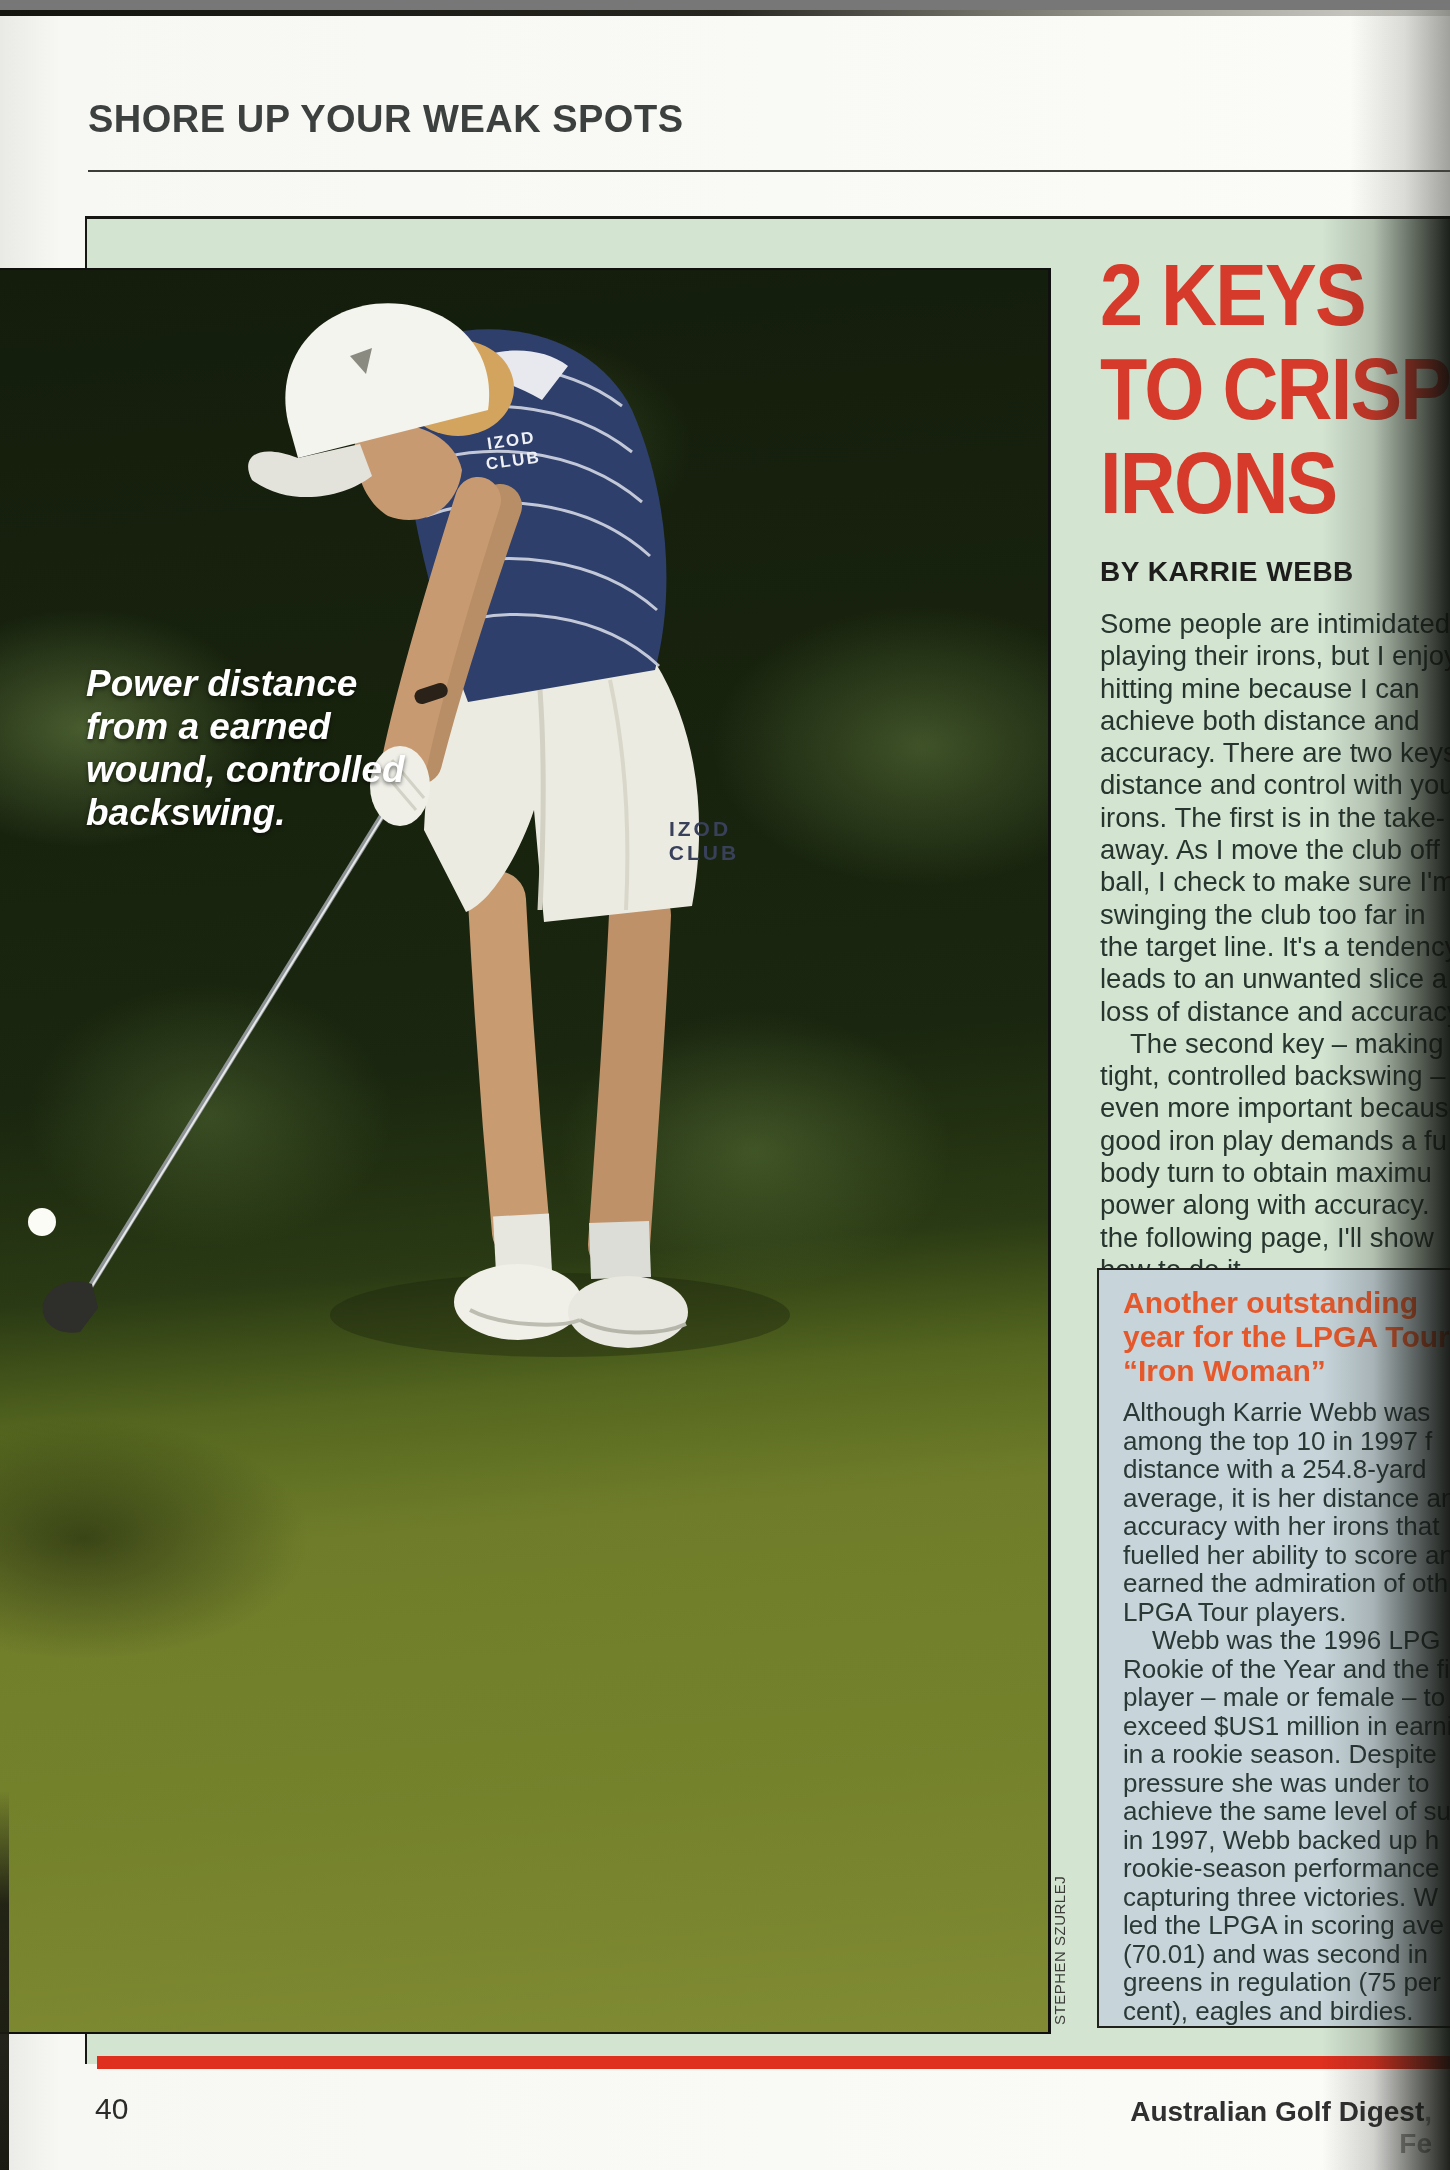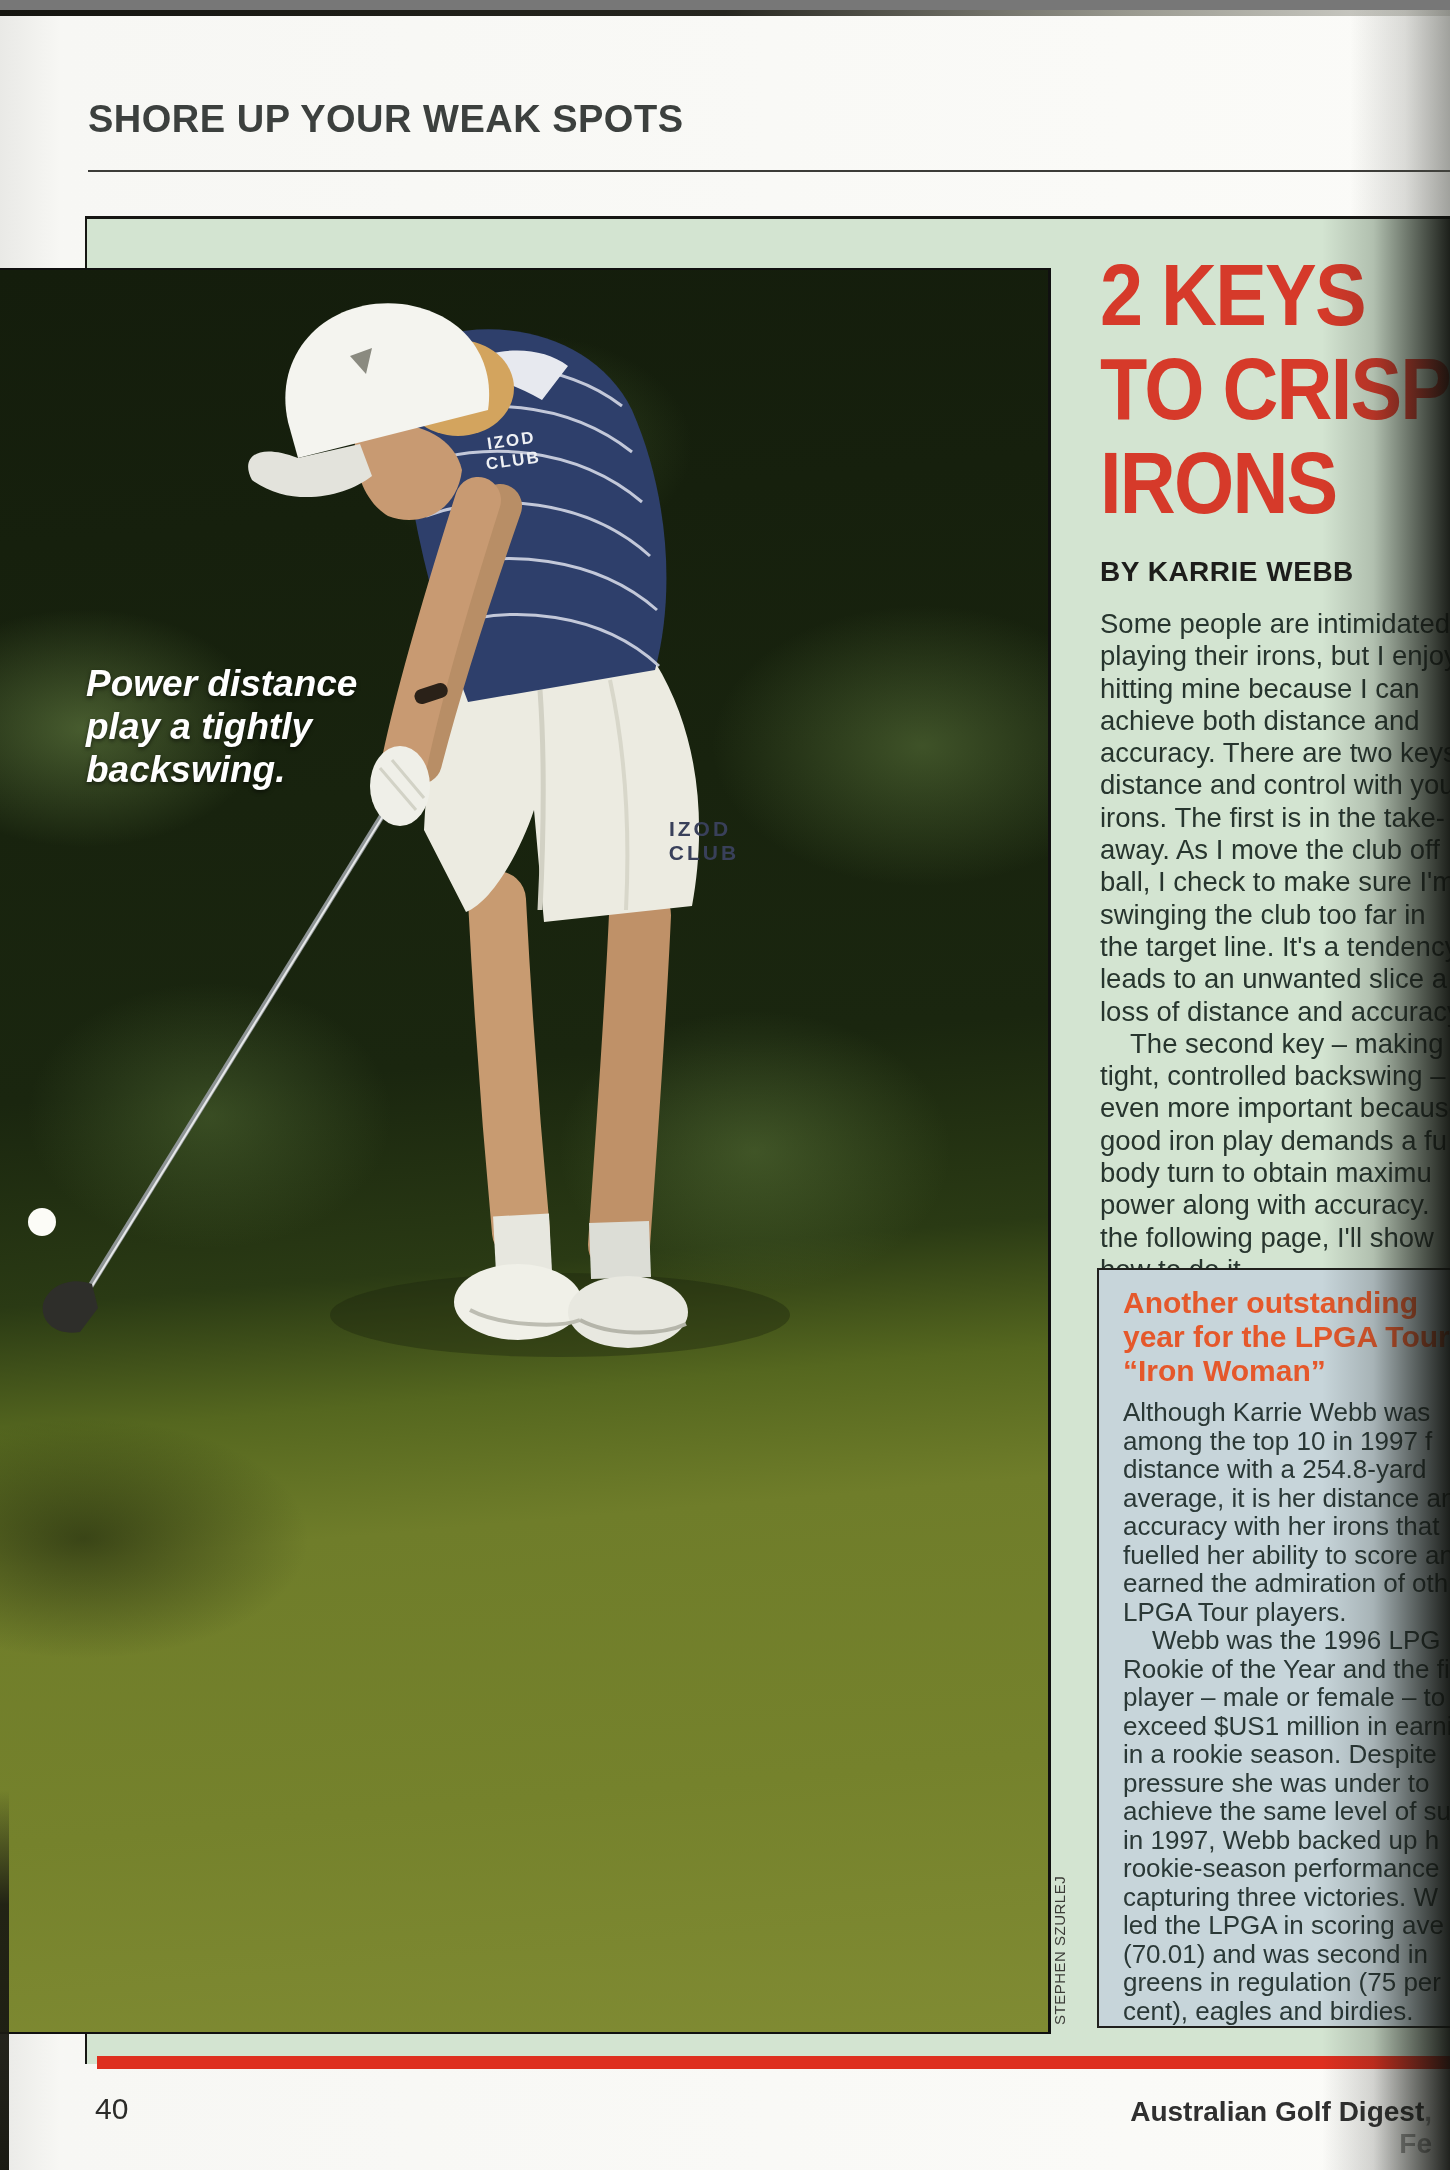--- a/index.html
+++ b/index.html
@@ -137,21 +137,22 @@
 
       <path d="M478 230 C 450 318, 422 410, 405 490" stroke="#c89a72" stroke-width="46" fill="none" stroke-linecap="round"></path>
 
       <rect x="414" y="416" width="34" height="15" rx="7" fill="#2a2118" transform="rotate(-18 431 423)"></rect>
 
       <ellipse cx="400" cy="516" rx="30" ry="40" fill="#efefe8"></ellipse>
       <path d="M380 498 L 416 540 M392 490 L 424 528" stroke="#d2d2c6" stroke-width="3"></path>
     </svg>
     <div class="caption">
         <div class="tl">Power distance</div>
-        <div class="tl">play a tightly</div>
+        <div class="tl">from a earned</div>
+        <div class="tl">wound, controlled</div>
         <div class="tl">backswing.</div>
       </div>
   </div>
 
   <div class="abs credit">STEPHEN SZURLEJ</div>
 
   <div class="abs article-title">
       <div class="tl">2 KEYS</div>
       <div class="tl">TO CRISP</div>
       <div class="tl">IRONS</div>

